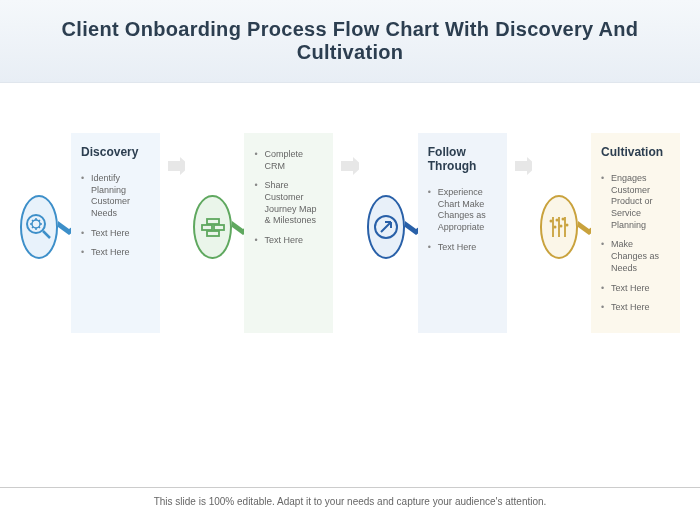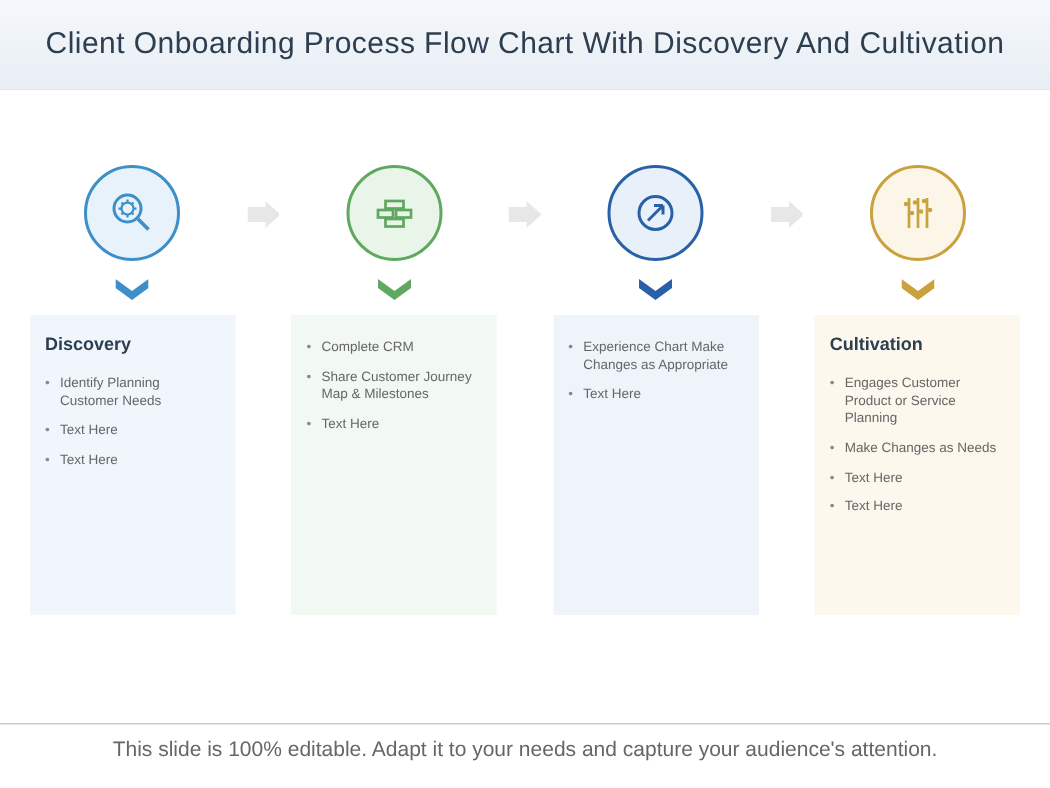--- a/index.html
+++ b/index.html
@@ -1,29 +1,29 @@
 <!DOCTYPE html>
 <html><head>
 <meta charset="utf-8">
 <style>
 *{margin:0;padding:0;box-sizing:border-box}
 body{width:700px;height:525px;font-family:Arial,sans-serif;background:#fff;position:relative;overflow:hidden}
 .header{background:linear-gradient(180deg,#f5f8fb 0%,#e8eef5 100%);padding:18px 20px;text-align:center;border-bottom:1px solid #e0e6ed}
-.title{font-size:20px;color:#2c3e50;font-weight:400;letter-spacing:.3px}
+.title{font-size:20px;color:#2c3e50;font-weight:700;letter-spacing:.3px}
 .flow{display:flex;align-items:flex-start;justify-content:center;padding:50px 20px 20px;gap:8px}
-.stage{display:flex;flex-direction:column;align-items:center;width:140px}
+.stage{display:flex;align-items:center;width:140px}
 .icon-circle{width:64px;height:64px;border-radius:50%;display:flex;align-items:center;justify-content:center;margin-bottom:12px;border:2px solid}
 .chev{margin-bottom:10px}
 .card{width:100%;padding:12px 10px 14px;min-height:200px}
 .card-title{font-size:12px;font-weight:700;color:#2c3e50;margin-bottom:10px}
 .card ul{list-style:none}
 .card li{font-size:9px;color:#666;padding:4px 0 4px 10px;position:relative;line-height:1.3}
 .card li:before{content:"•";position:absolute;left:0;color:#888}
 .arrow{margin-top:24px;opacity:.35}
-.footer{position:absolute;bottom:18px;width:100%;text-align:center;font-size:14px;color:#666;border-top:1px solid #ccc;padding-top:8px;left:0}
+.footer{position:absolute;bottom:18px;width:100%;text-align:center;font-size:10px;color:#666;border-top:1px solid #ccc;padding-top:8px;left:0}
 .footer-inner{width:620px;margin:0 auto}
 .c1 .icon-circle{background:#e8f2fb;border-color:#3d8fc9}
 .c2 .icon-circle{background:#eaf5ea;border-color:#5fa85f}
 .c3 .icon-circle{background:#e8f0f9;border-color:#2960a8}
 .c4 .icon-circle{background:#fbf6e8;border-color:#c9a23d}
 .c1 .card{background:#f0f6fc}
 .c2 .card{background:#f2f8f2}
 .c3 .card{background:#eff4fa}
 .c4 .card{background:#fcf8ed}
 </style>
@@ -91,20 +91,21 @@
     <div class="icon-circle">
       <svg width="32" height="32" viewBox="0 0 32 32">
           <circle cx="16" cy="16" r="11" fill="none" stroke="#2960a8" stroke-width="2"></circle>
           <path d="M11 21 L21 11 M21 11 L15 11 M21 11 L21 17" stroke="#2960a8" stroke-width="2" fill="none"></path>
         </svg>
     </div>
     <svg class="chev" width="22" height="14">
         <path d="M0 0 L11 8 L22 0 L22 6 L11 14 L0 6 Z" fill="#2960a8"></path>
       </svg>
     <div class="card">
+      <div class="card-title">Follow Through</div>
       <ul>
         <li>Experience Chart Make Changes as Appropriate</li>
         <li>Text Here</li>
       </ul>
     </div>
   </div>
 
   <svg class="arrow" width="22" height="18">
       <path d="M0 4h12V0l10 9-10 9v-4H0z" fill="#bbb"></path>
     </svg>

